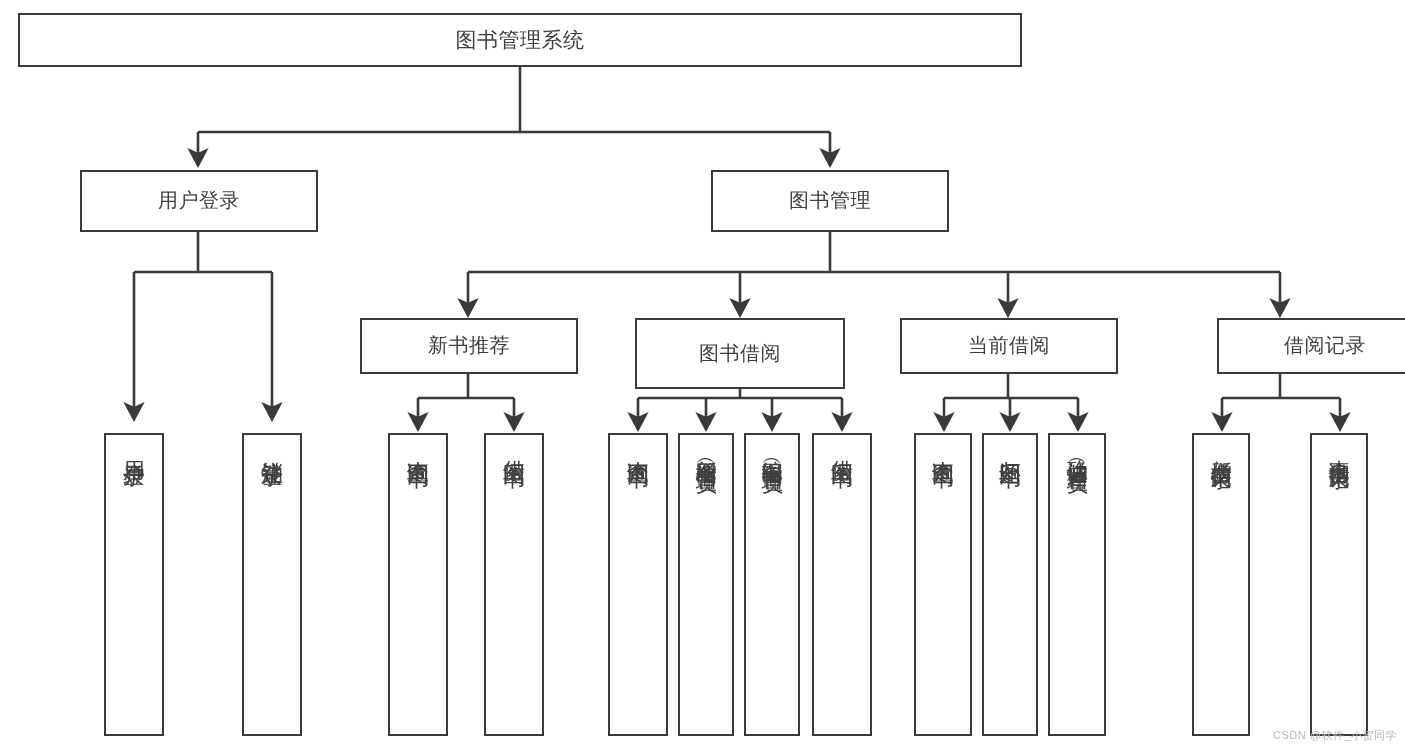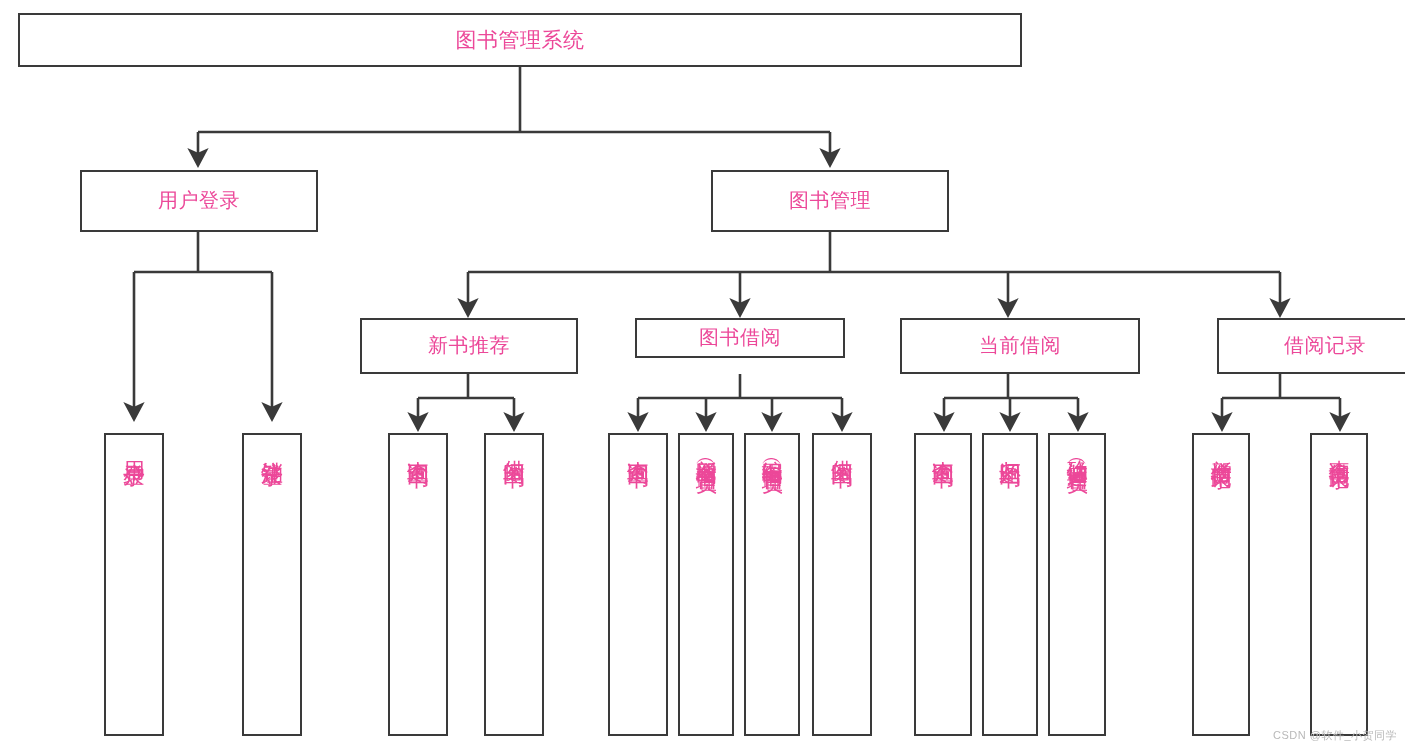--- a/index.html
+++ b/index.html
@@ -26,21 +26,21 @@
     pointer-events: none;
   }
   .node {
     position: absolute;
     box-sizing: border-box;
     border: 2.5px solid #3a3a3a;
     background: #ffffff;
     display: flex;
     align-items: center;
     justify-content: center;
-    color: #ec4899;
+    color: #404040;
   }
   .node .lbl {
     display: block;
     text-align: center;
     line-height: 1.18;
   }
   .h-node .lbl {
     font-size: 20px;
     letter-spacing: 0.5px;
   }
@@ -136,24 +136,24 @@
   <div class="node h-node" style="left:80px; top:170px; width:238px; height:62px;">
     <span class="lbl">用户登录</span>
   </div>
   <div class="node h-node" style="left:711px; top:170px; width:238px; height:62px;">
     <span class="lbl">图书管理</span>
   </div>
 
   <div class="node h-node" style="left:360px; top:318px; width:218px; height:56px;">
     <span class="lbl">新书推荐</span>
   </div>
-  <div class="node h-node" style="left:635px; top:318px; width:210px; height:40px;">
+  <div class="node h-node" style="left:635px; top:318px; width:210px; height:71px;">
     <span class="lbl">图书借阅</span>
   </div>
-  <div class="node h-node" style="left:900px; top:318px; width:240px; height:56px;">
+  <div class="node h-node" style="left:900px; top:318px; width:218px; height:56px;">
     <span class="lbl">当前借阅</span>
   </div>
   <div class="node h-node" style="left:1172px; top:318px; width:216px; height:56px;margin-left:45px;">
     <span class="lbl">借阅记录</span>
   </div>
 
   <div class="node v-node" style="left:104px; top:433px; width:60px; height:303px;">
     <span class="lbl">用户登录</span>
   </div>
   <div class="node v-node" style="left:242px; top:433px; width:60px; height:303px;">

